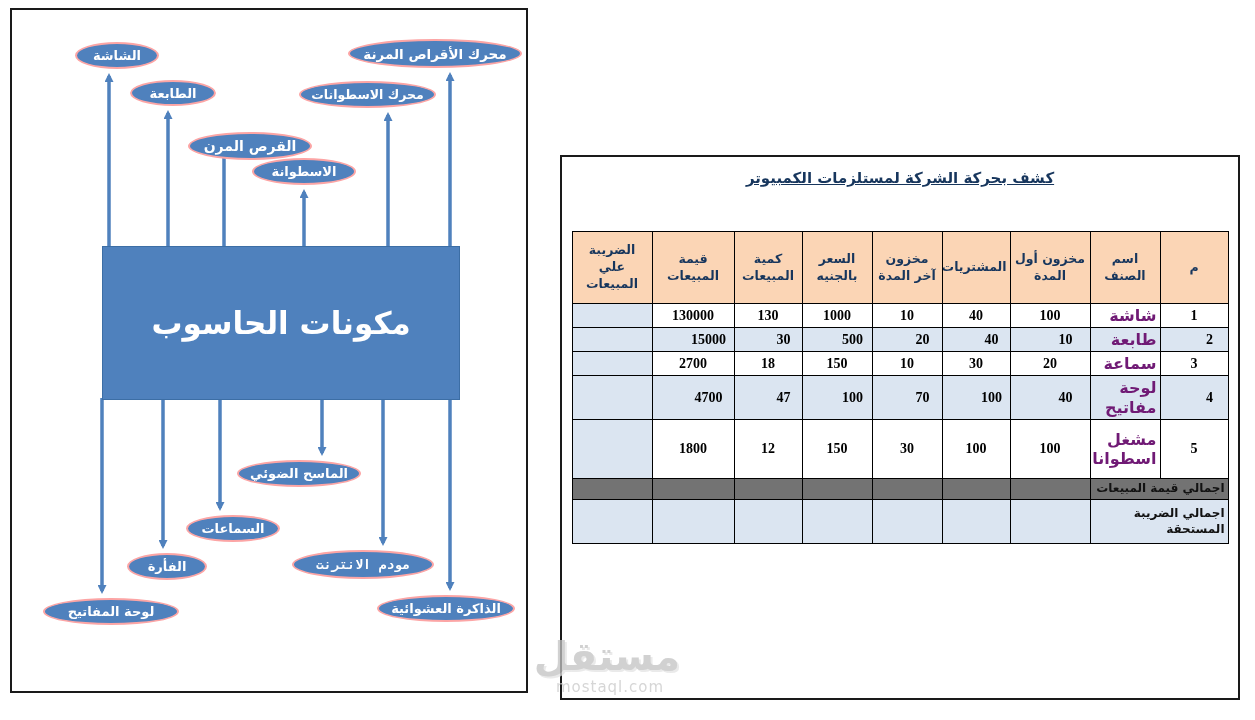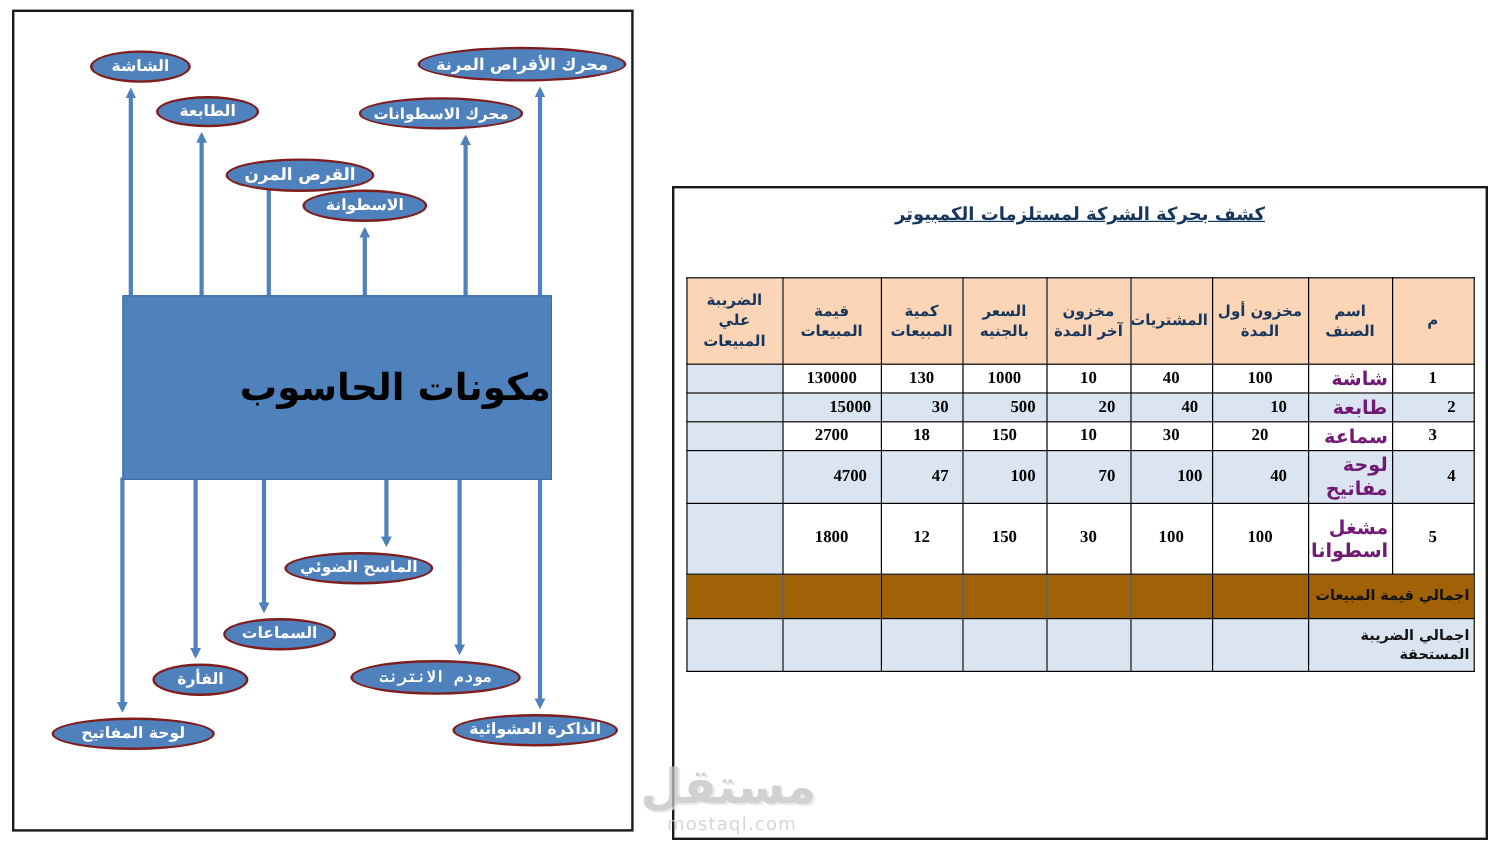--- a/index.html
+++ b/index.html
@@ -10,25 +10,25 @@
   
   .diagram-panel{
     position:absolute;left:10px;top:8px;width:518px;height:685px;
     border:2px solid #1a1a1a;background:#ffffff;box-sizing:border-box;
   }
   .diagram-inner{position:absolute;inset:0;}
   .arrow-layer{position:absolute;left:0;top:0;width:514px;height:681px;}
   .center-box{
     position:absolute;left:90px;top:236px;width:356px;height:152px;
     background:#4f81bd;border:1px solid #3c6ea5;
-    display:flex;align-items:center;
-    color:#000000;font-weight:bold;font-size:31px;direction:rtl;
+    display:flex;align-items:center;justify-content:center;
+    color:#ffffff;font-weight:bold;font-size:31px;direction:rtl;
   }
   .node{
-    position:absolute;background:#4f81bd;border:2px solid #7f1d1d;border-radius:50%;
+    position:absolute;background:#4f81bd;border:2px solid #fca5a5;border-radius:50%;
     display:flex;align-items:center;justify-content:center;
     color:#ffffff;font-weight:bold;font-size:13px;direction:rtl;
     box-sizing:border-box;white-space:nowrap;
   }
   .n-monitor{left:63px;top:32px;width:84px;height:27px;}
   .n-printer{left:118px;top:70px;width:86px;height:26px;}
   .n-floppy-disk{left:176px;top:98px;width:124px;height:28px;font-size:14px;margin-top:24px;}
   .n-cd{left:240px;top:148px;width:104px;height:27px;}
   .n-cd-drive{left:287px;top:71px;width:137px;height:27px;font-size:12.5px;}
   .n-floppy-drive{left:336px;top:29px;width:174px;height:29px;font-size:13.5px;}
@@ -66,21 +66,21 @@
   td.c-item{
     font-weight:bold;font-size:16px;color:#701a75;text-align:right;
     font-family:"DejaVu Sans",sans-serif;line-height:1.2;
   }
   tr.band td{background:#dbe5f1;padding-left:34px;}
   tr.plain td{background:#ffffff;}
   table.report tr.plain td:last-child{background:#dbe5f1;}
   tr.h24 td{height:24px;}
   tr.h44 td{height:44px;}
   tr.h54 td{height:59px;}
-  tr.total-sales td{background:#a16207;height:37px;}
+  tr.total-sales td{background:#737373;height:21px;}
   tr.total-tax td{background:#dbe5f1;height:44px;}
   td.total-label{
     font-family:"DejaVu Sans",sans-serif;font-weight:bold;font-size:12px;
     color:#121212;text-align:right;line-height:1.3;white-space:normal;
   }
 
   
   .watermark{
     position:absolute;left:540px;top:634px;width:140px;text-align:center;
     pointer-events:none;direction:rtl;

